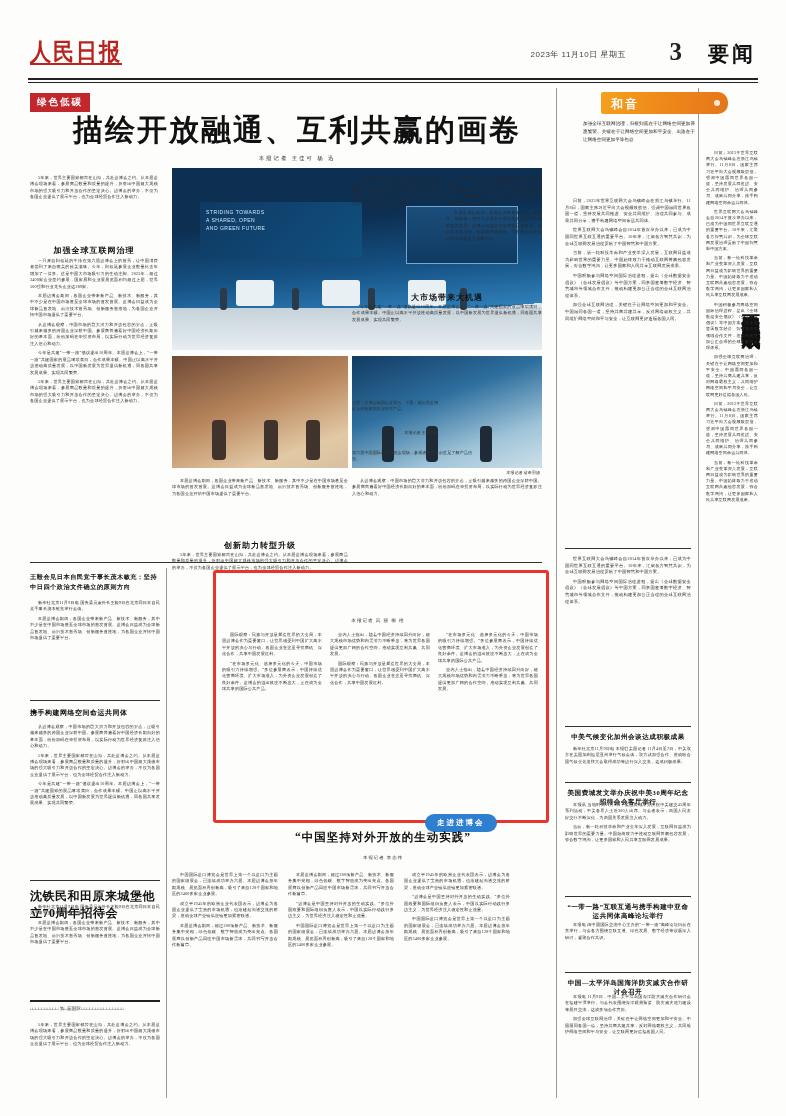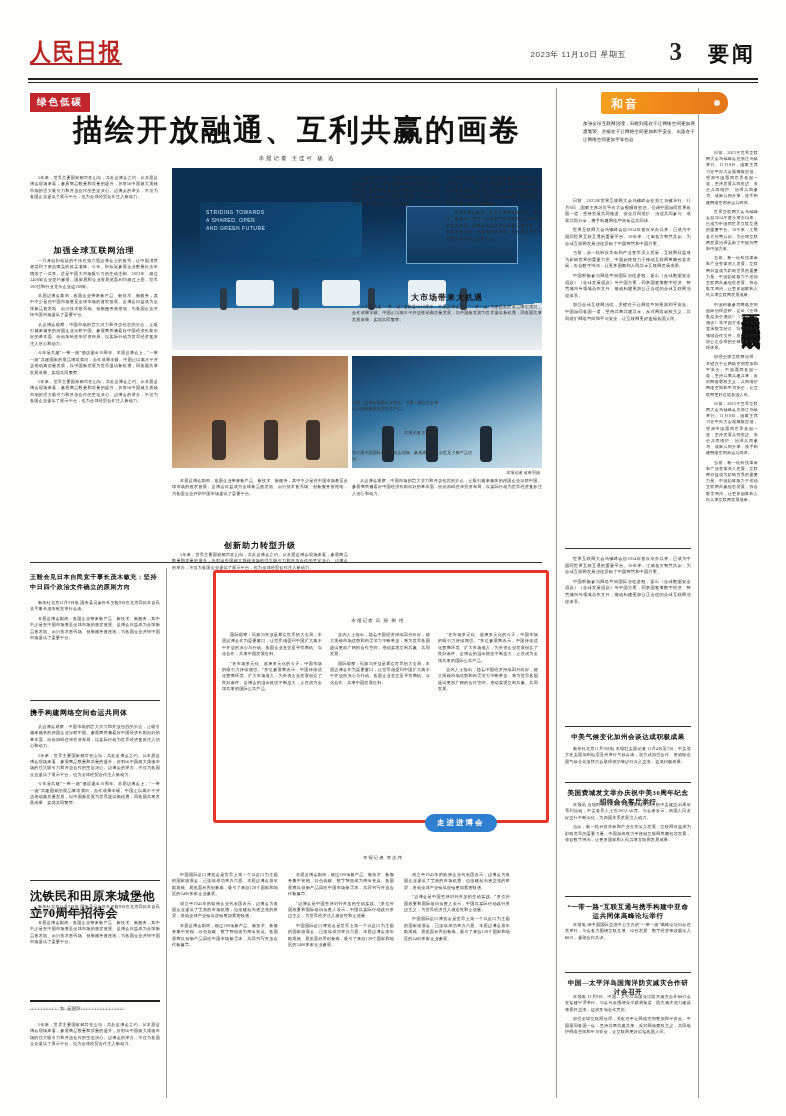--- a/index.html
+++ b/index.html
@@ -290,20 +290,21 @@
   <div class="col-text" style="position:absolute;left:330px;top:632px;width:100px;height:168px;">
     <p>业内人士指出，随着中国经济持续回升向好，超大规模市场优势和内需潜力不断释放，将为世界各国提供更加广阔的合作空间，推动实现互利共赢、共同发展。</p>
     <p>国际观察：民族与开放是塑造世界的大变局，本届进博会作为重要窗口，让世界感受到中国扩大高水平开放的决心与行动。各国企业在这里寻找商机、深化合作，共享中国发展红利。</p>
   </div>
   <div class="col-text" style="position:absolute;left:438px;top:632px;width:100px;height:150px;">
     <p>“在市场多元化、选择多元化的今天，中国市场的吸引力持续增强。”多位参展商表示，中国持续优化营商环境、扩大市场准入，为外资企业发展创造了良好条件。进博会的溢出效应不断放大，正在成为全球共享的国际公共产品。</p>
     <p>业内人士指出，随着中国经济持续回升向好，超大规模市场优势和内需潜力不断释放，将为世界各国提供更加广阔的合作空间，推动实现互利共赢、共同发展。</p>
   </div>
   <div class="btn-blue">走进进博会</div>
 
+  <div class="quote-head">“中国坚持对外开放的生动实践”</div>
   <div class="quote-byline">本报记者 李志伟</div>
 
   <div class="col-text" style="position:absolute;left:172px;top:872px;width:106px;height:220px;">
     <p>中国国际进口博览会是世界上第一个以进口为主题的国家级展会，已连续成功举办六届。本届进博会按年期规模、展览面积再创新高，吸引了来自128个国家和地区的3400多家企业参展。</p>
     <p>成立于1945年的欧洲企业代表团表示，进博会为各国企业提供了宝贵的市场机遇，也搭建起沟通交流的桥梁，推动全球产业链供应链更加紧密联通。</p>
     <p>本届进博会期间，超过200项新产品、新技术、新服务集中亮相，绿色低碳、数字智能成为突出亮点。各国展商以创新产品回应中国市场新需求，共同书写开放合作新篇章。</p>
   </div>
   <div class="col-text" style="position:absolute;left:288px;top:872px;width:106px;height:220px;">
     <p>本届进博会期间，超过200项新产品、新技术、新服务集中亮相，绿色低碳、数字智能成为突出亮点。各国展商以创新产品回应中国市场新需求，共同书写开放合作新篇章。</p>
     <p>“进博会是中国坚持对外开放的生动实践。”多位外国政要和国际组织负责人表示，中国以实际行动践行多边主义，为世界经济注入稳定性和正能量。</p>

